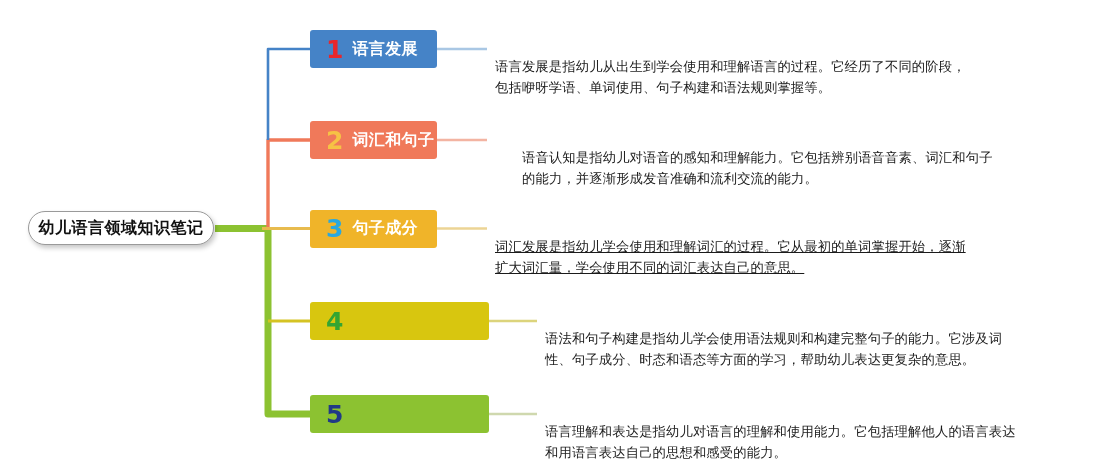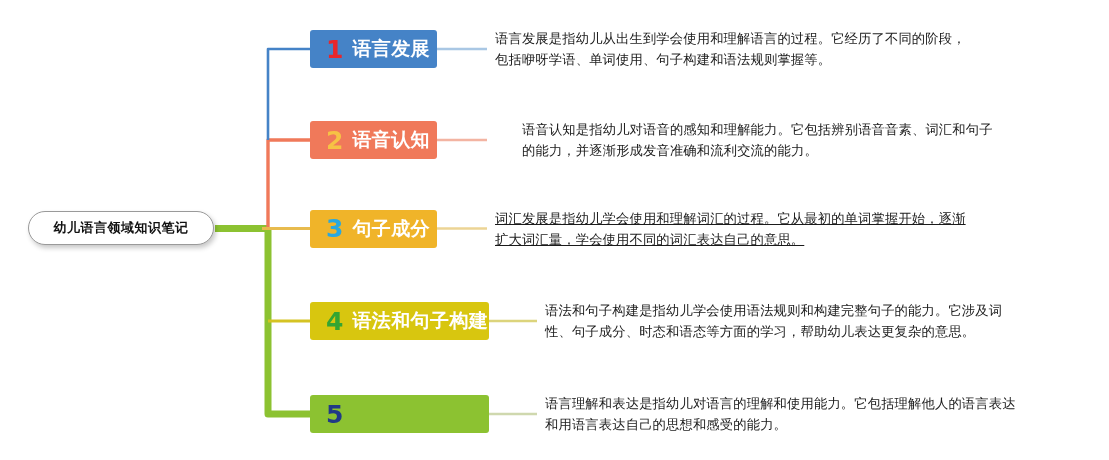--- a/index.html
+++ b/index.html
@@ -42,21 +42,21 @@
     box-sizing: border-box;
     background: #ffffff;
     border: 1.6px solid #9a9a9a;
     border-radius: 17px;
     box-shadow: 2px 3px 5px rgba(0,0,0,0.22);
     display: flex;
     align-items: center;
     justify-content: center;
   }
   #root-node .root-label {
-    font-size: 13px;
+    font-size: 16px;
     font-weight: 700;
     color: #111111;
     letter-spacing: 0.5px;
     white-space: nowrap;
   }
 
   
   .branch {
     position: absolute;
   }
@@ -70,35 +70,36 @@
     padding-left: 16px;
   }
   .node-num {
     font-size: 25px;
     font-weight: 700;
     line-height: 1;
     margin-right: 9px;
     font-family: "DejaVu Sans", "Liberation Sans", sans-serif;
   }
   .node-title {
-    font-size: 19px;
+    font-size: 16px;
     font-weight: 700;
     color: #ffffff;
     white-space: nowrap;
     letter-spacing: 0.4px;
   }
 
   
   .desc {
     position: absolute;
     font-size: 13.3px;
     line-height: 21px;
     color: #1b1b1b;
     white-space: pre-line;
     letter-spacing: 0.15px;
+    margin-top: 28px;
   }
 </style>
 </head>
 <body style="background: rgb(255, 255, 255);">
 
 <div id="canvas">
 
   <svg id="wires" viewBox="0 0 1109 460" width="1109" height="460">
 
     <path d="M 215 228.5 L 268 228.5" stroke="#8cc231" stroke-width="7" fill="none" stroke-linecap="butt"></path>
@@ -129,39 +130,38 @@
       <span class="node-num" style="color: rgb(232, 38, 43);">1</span>
       <span class="node-title">语言发展</span>
     </div>
     <div class="desc" style="left:495px; top:28px; width:580px;">语言发展是指幼儿从出生到学会使用和理解语言的过程。它经历了不同的阶段，
 包括咿呀学语、单词使用、句子构建和语法规则掌握等。</div>
   </div>
 
   <div class="branch">
     <div class="node-box" style="left: 310px; top: 121px; width: 127px; background: rgb(240, 121, 90);">
       <span class="node-num" style="color: rgb(246, 194, 69);">2</span>
-      <span class="node-title">语音认知</span>
+      <span class="node-title">词汇和句子</span>
     </div>
     <div class="desc" style="left:522px; top:119px; width:580px;">语音认知是指幼儿对语音的感知和理解能力。它包括辨别语音音素、词汇和句子
 的能力，并逐渐形成发音准确和流利交流的能力。</div>
   </div>
 
   <div class="branch">
     <div class="node-box" style="left: 310px; top: 209.5px; width: 127px; background: rgb(240, 180, 41);">
       <span class="node-num" style="color: rgb(41, 168, 223);">3</span>
       <span class="node-title">句子成分</span>
     </div>
     <div class="desc" style="left:495px; top:208px; width:580px;text-decoration:underline;">词汇发展是指幼儿学会使用和理解词汇的过程。它从最初的单词掌握开始，逐渐
 扩大词汇量，学会使用不同的词汇表达自己的意思。</div>
   </div>
 
   <div class="branch">
     <div class="node-box" style="left: 310px; top: 302px; width: 179px; background: rgb(216, 198, 15);">
       <span class="node-num" style="color: rgb(52, 165, 50);">4</span>
-      <span class="node-title">语法和句子构建</span>
     </div>
     <div class="desc" style="left:545px; top:300px; width:540px;">语法和句子构建是指幼儿学会使用语法规则和构建完整句子的能力。它涉及词
 性、句子成分、时态和语态等方面的学习，帮助幼儿表达更复杂的意思。</div>
   </div>
 
   <div class="branch">
     <div class="node-box" style="left: 310px; top: 395px; width: 179px; background: rgb(140, 194, 49);">
       <span class="node-num" style="color: rgb(33, 58, 134);">5</span>
     </div>
     <div class="desc" style="left:545px; top:393px; width:540px;">语言理解和表达是指幼儿对语言的理解和使用能力。它包括理解他人的语言表达

